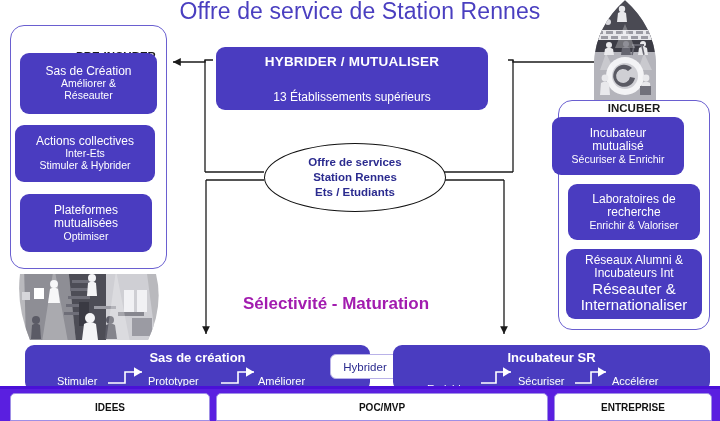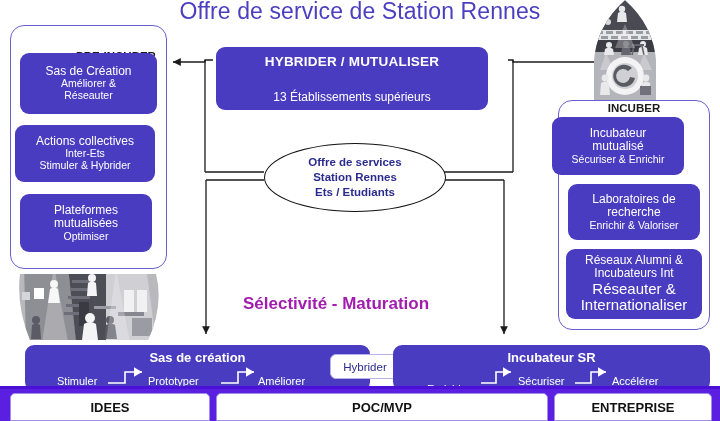--- a/index.html
+++ b/index.html
@@ -114,21 +114,21 @@
   .stagestrip{
     position:absolute;left:0;right:0;bottom:0;height:32px;
     background:#5a1fe0;
     border-top:3px solid #4a10d8;
   }
   .stagecell{
     position:absolute;top:4px;height:28px;
     background:#fff;border:1px solid #9f8fe6;
     border-radius:5px 5px 0 0;
     display:flex;align-items:center;justify-content:center;
-    font-size:13px;font-weight:bold;color:#111;
+    font-size:10px;font-weight:bold;color:#111;
     box-sizing:border-box;
   }
 
   
   .wires{position:absolute;left:0;top:0;width:720px;height:421px;pointer-events:none;}
 
   
   .illus{position:absolute;}
 </style>
 </head>

